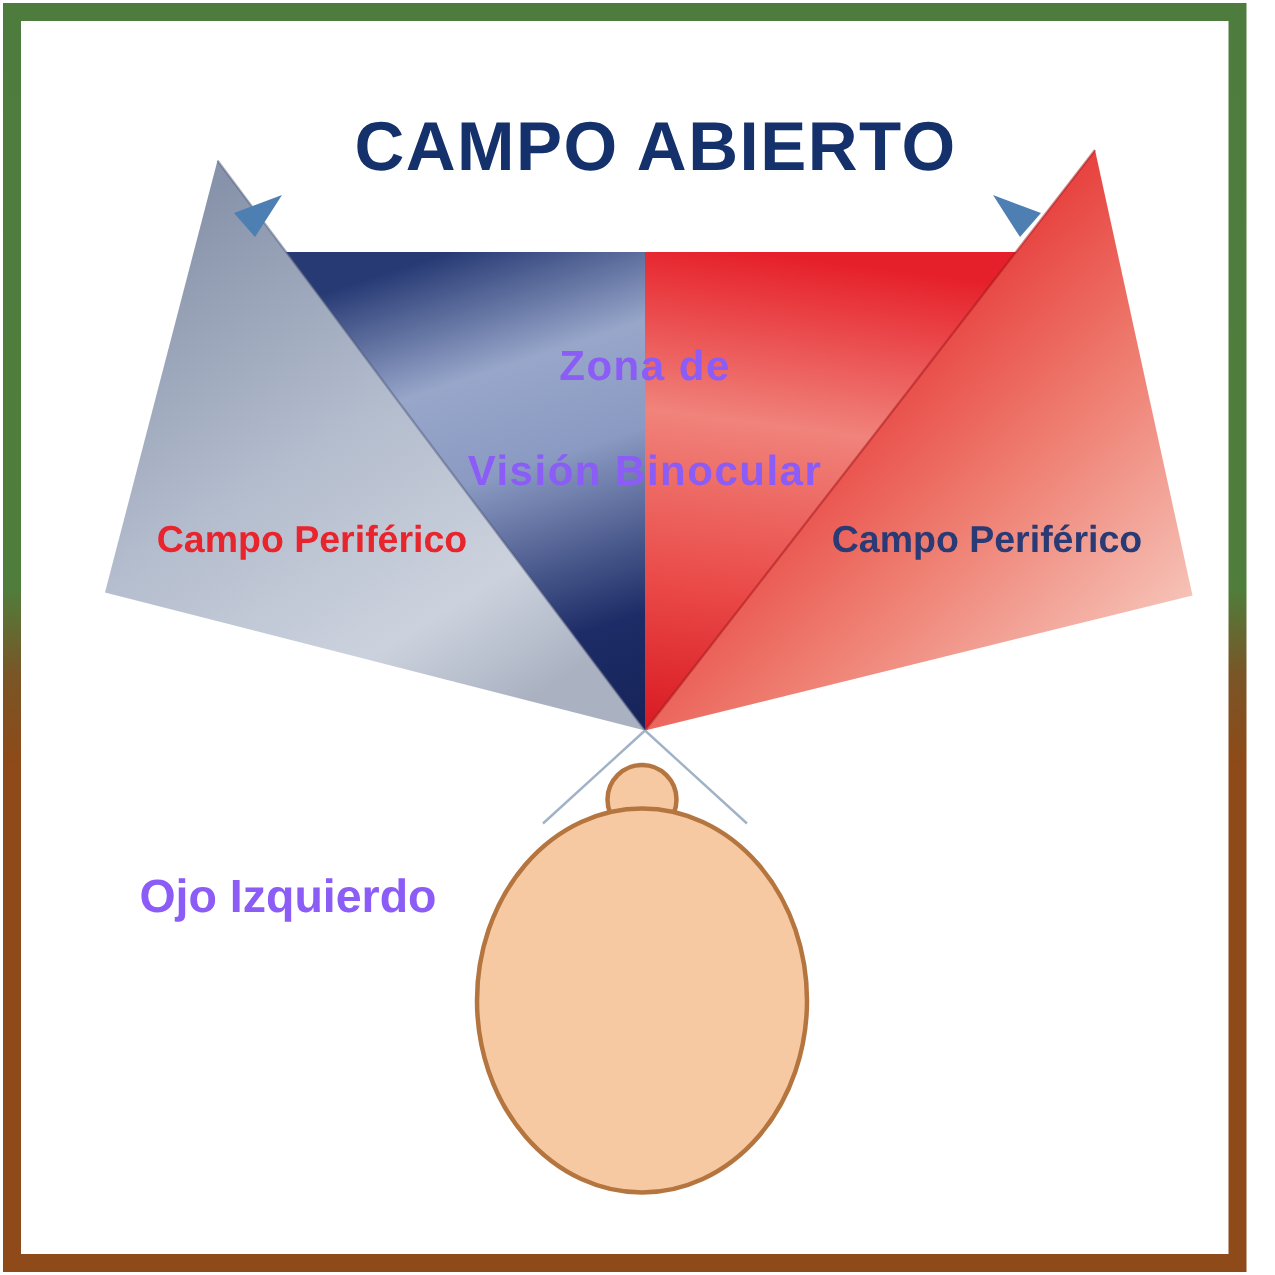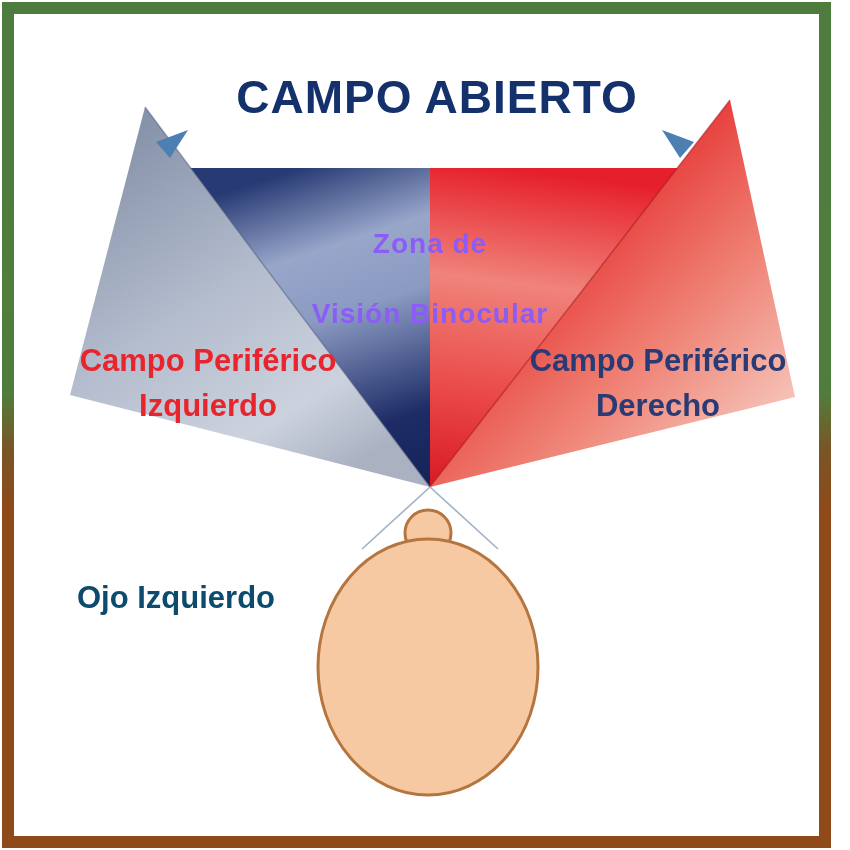--- a/index.html
+++ b/index.html
@@ -5,24 +5,24 @@
   html,body{margin:0;padding:0;}
   body{font-family:"Liberation Sans", sans-serif; background:#ffffff;}
   .stage{position:relative;width:833px;height:850px;background:#ffffff;overflow:hidden;}
   .frame{position:absolute;inset:2px;
          background:linear-gradient(180deg,#4d7c3e 0%,#4f7e3c 46%,#7a5526 53%,#8e4a18 60%,#8e4a18 100%);}
   .canvas{position:absolute;left:14px;top:14px;right:14px;bottom:14px;background:#ffffff;}
   svg.scene{position:absolute;left:0;top:0;width:850px;height:850px;}
   .lbl{position:absolute;transform:translateX(-50%);text-align:center;white-space:nowrap;font-weight:bold;}
   .title{color:#14316b;font-size:46px;letter-spacing:1px;}
   .zone-line{color:#8b5cf6;font-size:28px;letter-spacing:1px;}
-  .periph{font-size:31px;line-height:45px;}
+  .periph{font-size:25px;line-height:45px;}
   .periph-left{color:#e8242c;}
   .periph-right{color:#2a3a74;}
-  .eye{color:#0c4a6e;font-size:31px;}
+  .eye{color:#8b5cf6;font-size:31px;margin-left:16px;}
   .fold-left{stroke:rgba(70,85,120,0.45);stroke-width:1.5;}
   .fold-right{stroke:rgba(160,20,25,0.5);stroke-width:1.5;}
   .sight{stroke:#9fb2c6;stroke-width:1.6;fill:none;}
   .head-stroke{stroke:#b5753f;stroke-width:3;}
 </style>
 </head>
 <body>
 
 <div class="stage">
   <div class="frame"></div>
@@ -75,22 +75,20 @@
     <ellipse cx="428" cy="667" rx="110" ry="128" class="head-stroke" fill="#f6c9a3"></ellipse>
   </svg>
 
   <div class="lbl title" style="left:437px;top:70px;">CAMPO ABIERTO</div>
 
   <div class="lbl zone-line" style="left:430px;top:228px;">Zona de</div>
   <div class="lbl zone-line" style="left:430px;top:298px;">Visión Binocular</div>
 
   <div class="lbl periph periph-left" style="left:208px;top:338px;">
     <div>Campo Periférico</div>
-    <div>Izquierdo</div>
   </div>
 
   <div class="lbl periph periph-right" style="left:658px;top:338px;">
     <div>Campo Periférico</div>
-    <div>Derecho</div>
   </div>
 
   <div class="lbl eye" style="left:176px;top:580px;">Ojo Izquierdo</div>
 </div>
 
 </body></html>

